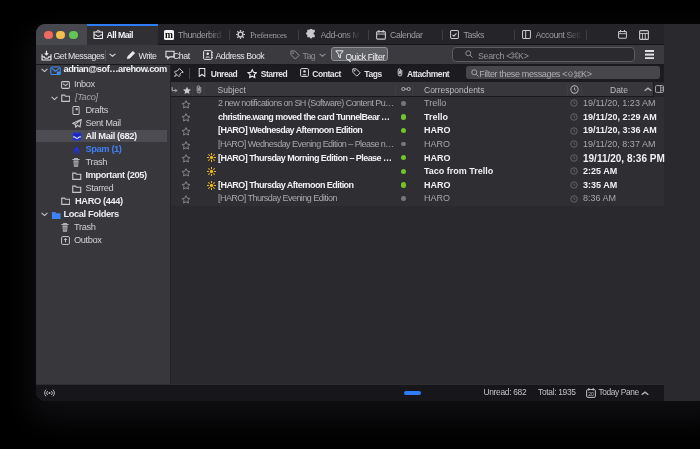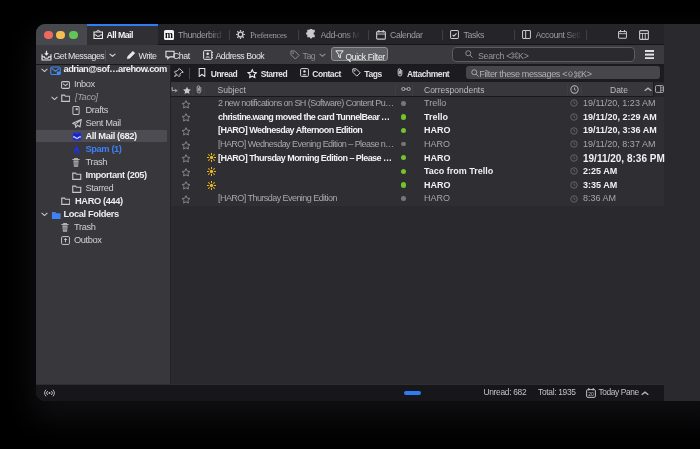--- a/index.html
+++ b/index.html
@@ -505,20 +505,21 @@
       </svg>
     </div>
   <div class="ab" style="left:171px;top:156.5px;">
       <svg width="9" height="9" viewBox="0 0 16 16">
         <circle cx="8" cy="8" r="3" fill="#edb81c"></circle>
         <g stroke="#edb81c" stroke-width="1.8">
           <path d="M8 0v3.5M8 12.5V16M0 8h3.5M12.5 8H16M2.3 2.3l2.5 2.5M11.2 11.2l2.5 2.5M2.3 13.7l2.5-2.5M11.2 4.8l2.5-2.5"></path>
         </g>
       </svg>
     </div>
+  <div class="ab" style="left:182px;top:155.7px;width:177px;overflow:hidden;white-space:nowrap;text-overflow:ellipsis;font-size:9px;letter-spacing:-0.55px;font-weight:700;color:#f1f1f3;">[HARO] Thursday Afternoon Edition</div>
   <div class="ab" style="left:365px;top:158.4px;width:5.2px;height:5.2px;border-radius:50%;background:#74c32c;"></div>
   <div class="ab" style="left:388px;top:155.7px;font-size:9px;font-weight:700;color:#f1f1f3;">HARO</div>
   <div class="ab" style="left:533.5px;top:157.0px;">
       <svg width="8" height="8" viewBox="0 0 16 16">
         <circle cx="8" cy="8" r="6.5" fill="none" stroke="#7a7a7e" stroke-width="1.4"></circle>
         <path d="M8 4.5V8l2.5 1.5" fill="none" stroke="#7a7a7e" stroke-width="1.3"></path>
       </svg>
     </div>
   <div class="ab" style="left:547px;top:155.7px;font-size:9px;font-weight:700;color:#f1f1f3;">3:35 AM</div>
   <div class="ab" style="left:144.8px;top:170.00000000000003px;">

